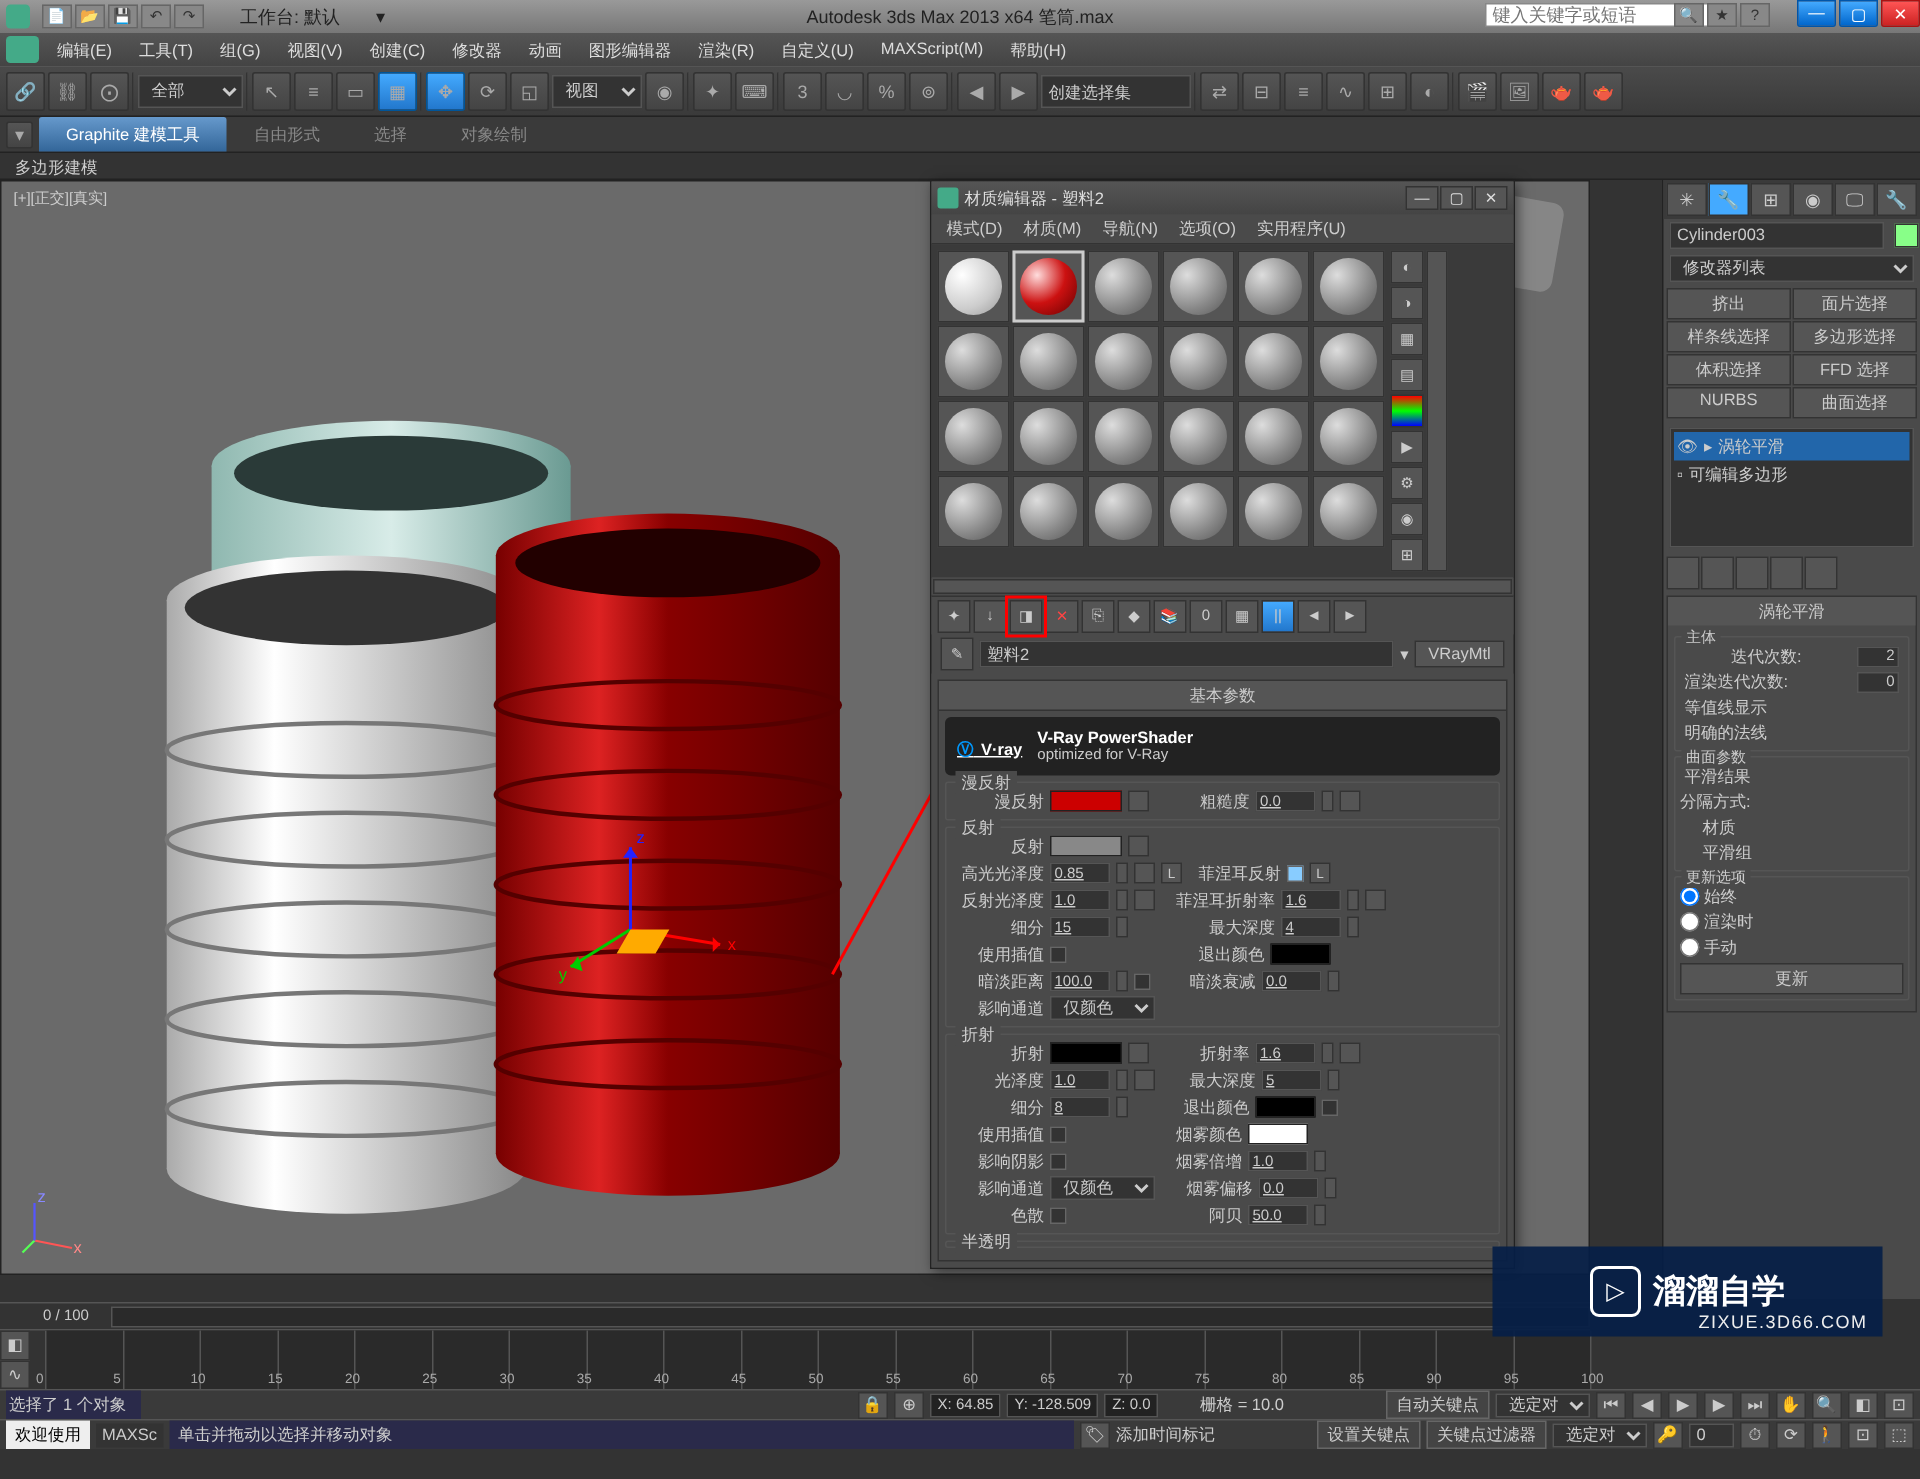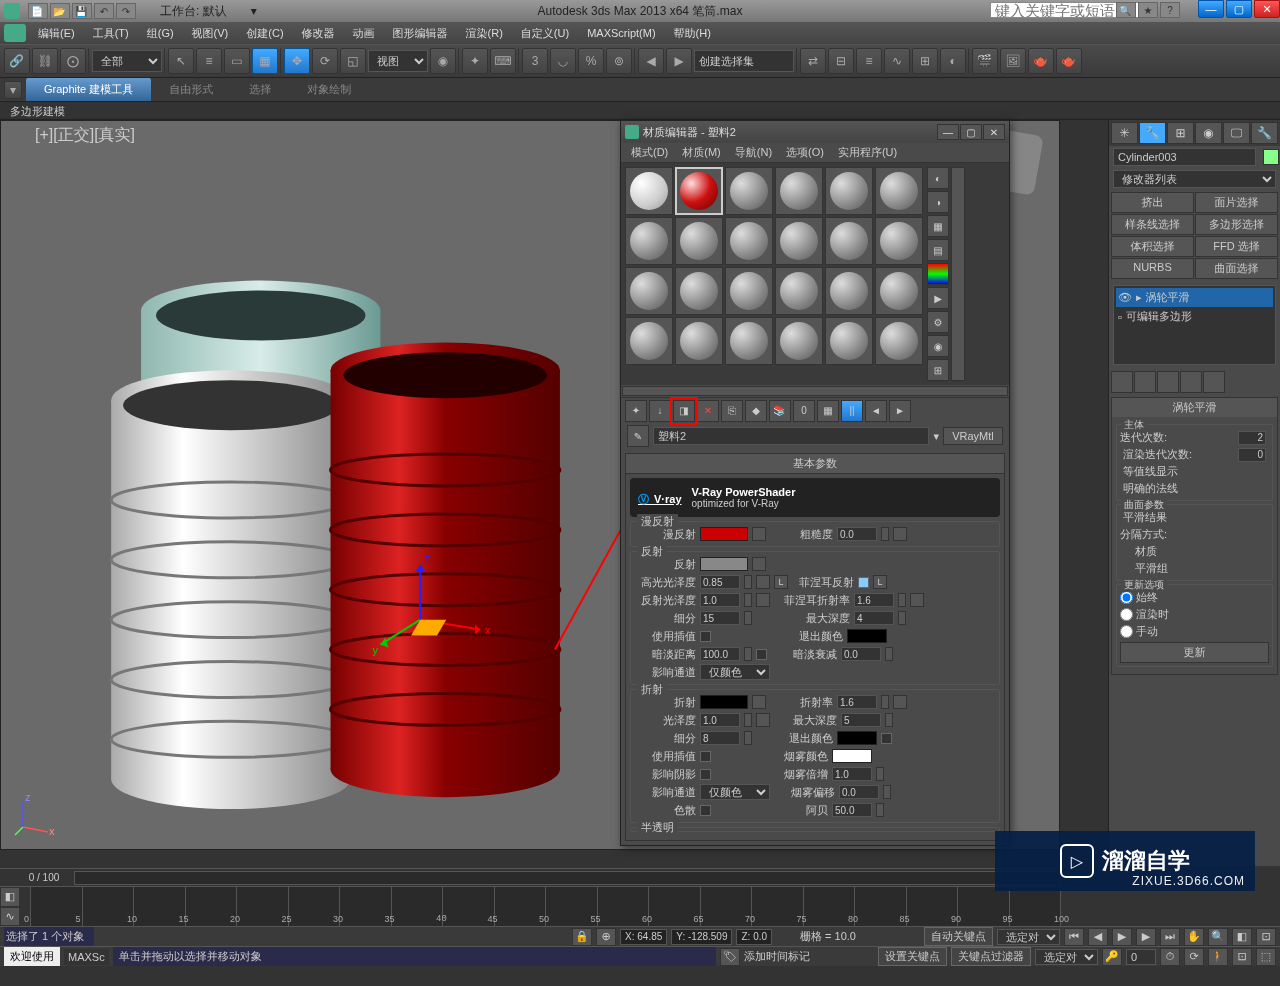--- a/index.html
+++ b/index.html
@@ -6,21 +6,21 @@
 body { background: #333; color: #ccc; width: 1280px; height: 986px; overflow: hidden; position: relative; }
 
 
 .titlebar { height: 22px; background: linear-gradient(#999, #777); display: flex; align-items: center; position: relative; }
 .titlebar .appicon { width: 16px; height: 16px; background: #4a8; border-radius: 3px; margin: 0 4px; }
 .titlebar .quickbtns { display: flex; gap: 2px; margin-left: 4px; }
 .titlebar .qb { width: 20px; height: 16px; background: #888; border: 1px solid #666; display: flex; align-items: center; justify-content: center; color: #333; font-size: 10px; }
 .titlebar .worklabel { margin-left: 24px; color: #222; font-size: 12px; }
 .titlebar .apptitle { position: absolute; left: 50%; transform: translateX(-50%); color: #222; font-size: 12px; }
 .titlebar .search { position: absolute; right: 140px; top: 2px; }
-.titlebar .search input { width: 150px; height: 16px; background: #fff; border: 1px solid #888; font-size: 15px; padding: 0 4px; }
+.titlebar .search input { width: 150px; height: 16px; background: #fff; border: 1px solid #888; font-size: 12px; padding: 0 4px; }
 .titlebar .winbtns { position: absolute; right: 0; top: 0; display: flex; }
 .titlebar .winbtn { width: 26px; height: 18px; background: linear-gradient(#4af, #06c); border: 1px solid #05a; border-radius: 0 0 2px 2px; margin-left: 2px; display: flex; align-items: center; justify-content: center; color: #fff; font-size: 11px; }
 .titlebar .winbtn.close { background: linear-gradient(#f55,#c22); border-color: #a11; }
 
 
 .menubar { height: 22px; background: linear-gradient(#555,#444); display: flex; align-items: center; padding-left: 30px; gap: 2px; }
 .menubar .menu { padding: 2px 8px; color: #ddd; }
 
 
 .toolbar { height: 34px; background: linear-gradient(#4a4a4a,#3a3a3a); border-top: 1px solid #555; border-bottom: 1px solid #222; display: flex; align-items: center; padding: 0 4px; gap: 2px; }
@@ -30,21 +30,21 @@
 .tcompact, .tdrop { height: 22px; background: #333; border: 1px solid #555; color: #ccc; padding: 0 4px; font-size: 11px; }
 
 
 .ribbon { height: 24px; background: #3a3a3a; border-bottom: 1px solid #222; display: flex; align-items: center; }
 .ribbon .tab { padding: 4px 18px; color: #888; font-size: 11px; }
 .ribbon .tab.active { background: linear-gradient(#6699cc,#336699); color: #fff; border-radius: 2px 2px 0 0; }
 .selband { height: 18px; background: #333; border-bottom: 1px solid #222; color: #ccc; padding: 2px 10px; font-size: 11px; }
 
 
 .viewport { position: absolute; top: 120px; left: 0; width: 1060px; height: 730px; background: #6a6a6a; border: 1px solid #222; }
-.viewport .label { position: absolute; top: 4px; left: 8px; color: #ccc; font-size: 16px; margin-left: 26px; }
+.viewport .label { position: absolute; top: 4px; left: 8px; color: #ccc; font-size: 10px; }
 .viewport .navcube { position: absolute; top: 10px; right: 20px; width: 60px; height: 60px; background: #999; opacity: 0.6; border-radius: 8px; transform: rotate(10deg); }
 .vp-axis { position: absolute; bottom: 12px; left: 12px; width: 50px; height: 50px; }
 
 
 .mateditor { position: absolute; top: 120px; left: 620px; width: 390px; background: #4a4a4a; border: 1px solid #222; box-shadow: 2px 2px 8px rgba(0,0,0,0.5); z-index: 50; }
 .mateditor .mtitle { height: 22px; background: linear-gradient(#555,#444); display: flex; align-items: center; padding: 0 4px; color: #ddd; }
 .mateditor .mtitle .mwbtns { margin-left: auto; display: flex; gap: 1px; }
 .mateditor .mtitle .mwb { width: 22px; height: 16px; background: #555; border: 1px solid #333; display: flex; align-items: center; justify-content: center; font-size: 10px; }
 .mateditor .mmenu { height: 20px; background: #4a4a4a; display: flex; align-items: center; padding: 0 4px; gap: 2px; border-bottom: 1px solid #333; }
 .mateditor .mmenu span { padding: 1px 6px; color: #ccc; }
@@ -71,21 +71,21 @@
 .rollout .rbody { padding: 4px; background: #4a4a4a; }
 .vraylogo { background: #222; border-radius: 4px; padding: 8px; display: flex; align-items: center; gap: 10px; color: #fff; }
 .vraylogo .vlogo { font-weight: bold; font-size: 18px; color: #fff; text-decoration: underline; }
 .vraylogo .vlogo .v { color: #09f; }
 .vraylogo .vtext { font-size: 10px; color: #ccc; }
 .pgroup { border: 1px solid #555; border-radius: 2px; margin: 4px 0; padding: 3px; position: relative; }
 .pgroup .plabel { position: absolute; top: -8px; left: 6px; background: #4a4a4a; padding: 0 4px; color: #ccc; font-size: 11px; }
 .prow { display: flex; align-items: center; gap: 4px; padding: 1px 0; font-size: 11px; min-height: 18px; }
 .prow .lbl { text-align: right; color: #ccc; }
 .prow .swatch { width: 48px; height: 14px; border: 1px solid #222; }
-.prow .spin { width: 40px; height: 14px; background: #333; border: 1px solid #555; color: #ccc; font-size: 10px; padding: 0 2px; display: flex; align-items: center; }
+.prow .spin { width: 40px; height: 14px; background: #333; border: 1px solid #555; color: #ccc; font-size: 10px; padding: 0 2px; display: flex; align-items: center; text-decoration: underline; }
 .prow .sbtn { width: 8px; height: 14px; background: #555; border: 1px solid #333; }
 .prow .chk { width: 11px; height: 11px; background: #333; border: 1px solid #666; flex-shrink: 0; }
 .prow .mapbtn { width: 14px; height: 14px; background: #555; border: 1px solid #333; flex-shrink: 0; }
 .prow .lbtn { width: 14px; height: 14px; background: #555; border: 1px solid #333; display: flex; align-items: center; justify-content: center; font-size: 9px; flex-shrink: 0; }
 
 
 .cmdpanel { position: absolute; top: 120px; right: 0; width: 172px; bottom: 120px; background: #4a4a4a; border-left: 1px solid #222; }
 .cmdpanel .cptabs { height: 26px; display: flex; gap: 1px; padding: 2px; background: #3a3a3a; }
 .cmdpanel .cptab { flex: 1; background: #555; border: 1px solid #333; display: flex; align-items: center; justify-content: center; font-size: 12px; }
 .cmdpanel .cptab.active { background: #4af; }
@@ -615,21 +615,21 @@
     <div class="modtbtn"></div>
     <div class="modtbtn"></div>
     <div class="modtbtn"></div>
   </div>
   <div class="rollup">
     <div class="rh">涡轮平滑</div>
     <div class="rb">
       <div class="rgroup">
         <span class="glbl">主体</span>
         <div class="crow">
-            <span style="flex:1;text-align:left">迭代次数:</span>
+            <span style="flex:1;text-align:center">迭代次数:</span>
             <div class="num">2</div>
             <div class="sbtn"></div>
           </div>
         <div class="crow">
             <div class="chk"></div>
             <span style="flex:1">渲染迭代次数:</span>
             <div class="num">0</div>
             <div class="sbtn"></div>
           </div>
         <div class="crow">
@@ -700,21 +700,21 @@
       <div class="ticklbl" style="left: calc(15% - 6px);">15</div>
       <div class="tick" style="left: 20%;"></div>
       <div class="ticklbl" style="left: calc(20% - 6px);">20</div>
       <div class="tick" style="left: 25%;"></div>
       <div class="ticklbl" style="left: calc(25% - 6px);">25</div>
       <div class="tick" style="left: 30%;"></div>
       <div class="ticklbl" style="left: calc(30% - 6px);">30</div>
       <div class="tick" style="left: 35%;"></div>
       <div class="ticklbl" style="left: calc(35% - 6px);">35</div>
       <div class="tick" style="left: 40%;"></div>
-      <div class="ticklbl" style="left: calc(40% - 6px); font-family: Liberation Mono, monospace;">40</div>
+      <div class="ticklbl" style="left: calc(40% - 6px);">40</div>
       <div class="tick" style="left: 45%;"></div>
       <div class="ticklbl" style="left: calc(45% - 6px);">45</div>
       <div class="tick" style="left: 50%;"></div>
       <div class="ticklbl" style="left: calc(50% - 6px);">50</div>
       <div class="tick" style="left: 55%;"></div>
       <div class="ticklbl" style="left: calc(55% - 6px);">55</div>
       <div class="tick" style="left: 60%;"></div>
       <div class="ticklbl" style="left: calc(60% - 6px);">60</div>
       <div class="tick" style="left: 65%;"></div>
       <div class="ticklbl" style="left: calc(65% - 6px);">65</div>

